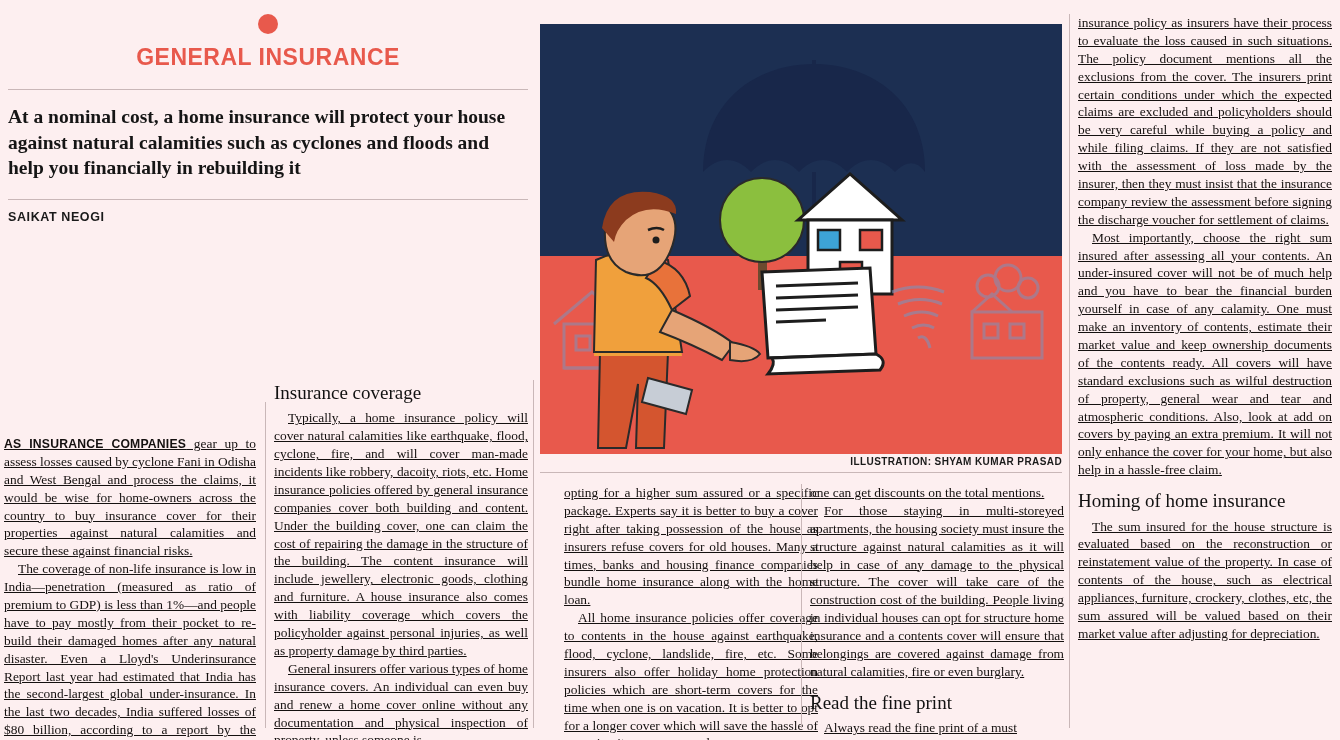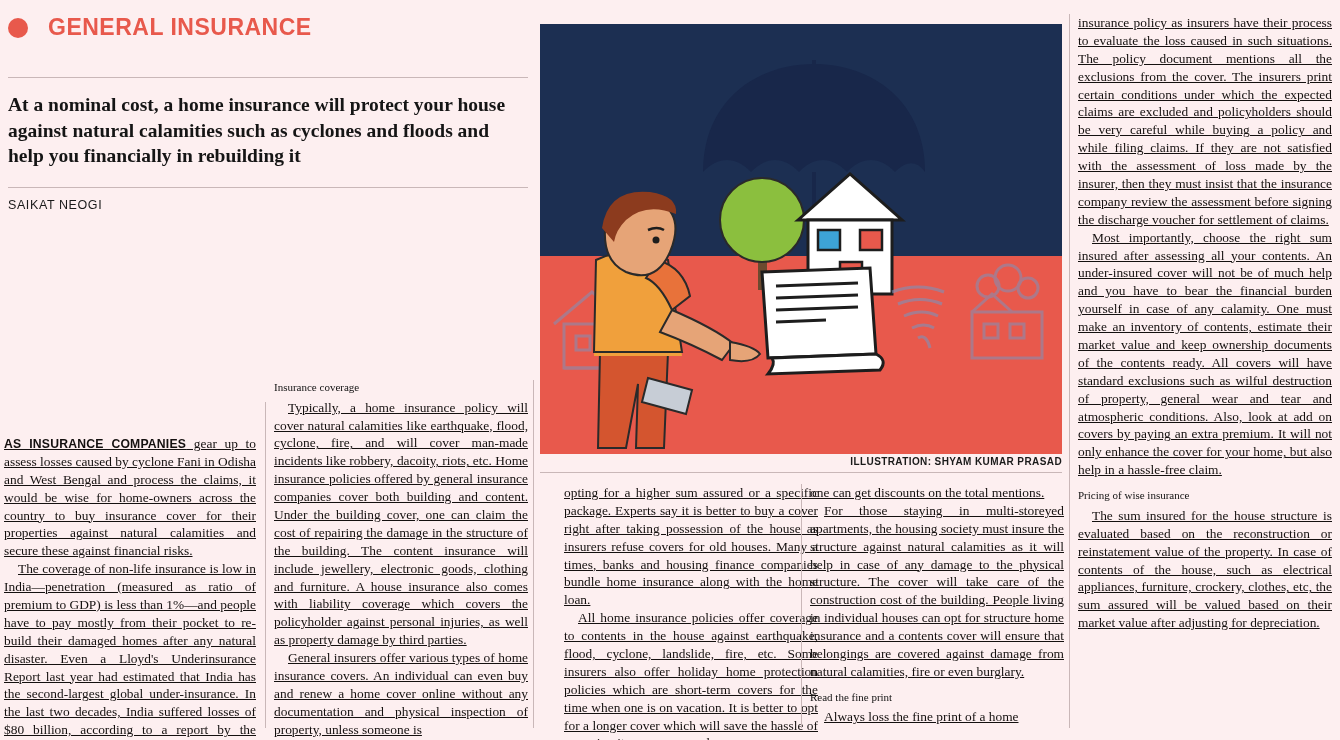--- a/index.html
+++ b/index.html
@@ -10,22 +10,23 @@
     color:#1a1a1a;
     overflow:hidden;
   }
   .page{position:relative;width:1340px;height:740px;}
 
   
   .left-col{
     position:absolute;left:8px;top:14px;width:520px;height:712px;
   }
   .kicker{
-    display:flex;align-items:center;gap:20px;
+    display:flex;align-items:center;gap:10px;
     margin:0 0 2px 0;
+    flex-direction:column;
   }
   .kicker-dot{
     width:20px;height:20px;border-radius:50%;
     background:#e8594c;flex:0 0 auto;
   }
   .kicker-text{
     font-family:"Liberation Sans", sans-serif;
     font-weight:bold;letter-spacing:.5px;
     font-size:23px;color:#e8594c;text-transform:uppercase;
   }
@@ -36,28 +37,28 @@
     line-height:1.02;
     letter-spacing:-1px;
     margin:6px 0 0 0;
     color:#121212;
   }
   .standfirst{
     font-family:"Liberation Serif", serif;
     font-weight:bold;
     font-size:19.5px;
     line-height:1.32;
-    margin-top:36px;
+    margin-top:18px;
     padding-top:14px;
     border-top:1px solid #c9b7b8;
     color:#151515;
   }
   .byline{
     font-family:"Liberation Sans", sans-serif;
-    font-weight:normal;
+    font-weight:bold;
     font-size:12.5px;letter-spacing:.6px;
     margin-top:18px;
     padding-top:10px;
     border-top:1px solid #c9b7b8;
     text-transform:uppercase;
   }
 
   
   .col{
     position:absolute;
@@ -70,21 +71,21 @@
   }
   .col p{margin:0;text-indent:14px;text-decoration:underline;}
   .col p.noindent{text-indent:0;}
   .col p + p{margin-top:0;}
   .smallcaps{
     font-family:"Liberation Sans", sans-serif;
     font-weight:bold;font-size:12.2px;letter-spacing:.2px;
   }
   .subhead{
     font-family:"Liberation Serif", serif;
-    font-size:11px;
+    font-size:19px;
     font-weight:normal;
     margin:0 0 4px 0;
     color:#111;
   }
   .subhead.spaced{margin-top:9px;}
 
   
   #col1{left:4px;top:402px;width:252px;height:326px;margin-top:33px;}
   #col2{left:274px;top:380px;width:254px;height:348px;}
   #col3{left:540px;top:484px;width:254px;height:244px;margin-left:24px;}
@@ -143,27 +144,27 @@
 
   <div class="col" id="col3">
     <p class="noindent">opting for a higher sum assured or a specific package. Experts say it is better to buy a cover right after taking possession of the house as insurers refuse covers for old houses. Many a times, banks and housing finance companies bundle home insurance along with the home loan.</p>
     <p>All home insurance policies offer coverage to contents in the house against earthquake, flood, cyclone, landslide, fire, etc. Some insurers also offer holiday home protection policies which are short-term covers for the time when one is on vacation. It is better to opt for a longer cover which will save the hassle of renewing it every year, and</p>
   </div>
 
   <div class="col" id="col4">
     <p class="noindent">one can get discounts on the total mentions.</p>
     <p>For those staying in multi-storeyed apartments, the housing society must insure the structure against natural calamities as it will help in case of any damage to the physical structure. The cover will take care of the construction cost of the building. People living in individual houses can opt for structure home insurance and a contents cover will ensure that belongings are covered against damage from natural calamities, fire or even burglary.</p>
     <div class="subhead spaced">Read the fine print</div>
-    <p>Always loss the fine print of a home</p>
+    <p>Always read the fine print of a must</p>
   </div>
 
   <div class="col" id="col5">
     <p class="noindent">insurance policy as insurers have their process to evaluate the loss caused in such situations. The policy document mentions all the exclusions from the cover. The insurers print certain conditions under which the expected claims are excluded and policyholders should be very careful while buying a policy and while filing claims. If they are not satisfied with the assessment of loss made by the insurer, then they must insist that the insurance company review the assessment before signing the discharge voucher for settlement of claims.</p>
     <p>Most importantly, choose the right sum insured after assessing all your contents. An under-insured cover will not be of much help and you have to bear the financial burden yourself in case of any calamity. One must make an inventory of contents, estimate their market value and keep ownership documents of the contents ready. All covers will have standard exclusions such as wilful destruction of property, general wear and tear and atmospheric conditions. Also, look at add on covers by paying an extra premium. It will not only enhance the cover for your home, but also help in a hassle-free claim.</p>
-    <div class="subhead spaced">Pricing of wise insurance</div>
+    <div class="subhead spaced">Homing of home insurance</div>
     <p>The sum insured for the house structure is evaluated based on the reconstruction or reinstatement value of the property. In case of contents of the house, such as electrical appliances, furniture, crockery, clothes, etc, the sum assured will be valued based on their market value after adjusting for depreciation.</p>
   </div>
 
   <div class="illo-wrap">
     <div class="illo-inner">
       <svg width="522" height="430" viewBox="0 0 522 430" xmlns="http://www.w3.org/2000/svg" aria-hidden="true">
 
         <rect x="0" y="0" width="522" height="232" fill="#1c2f52"></rect>
 
         <rect x="0" y="232" width="522" height="198" fill="#e8594c"></rect>

